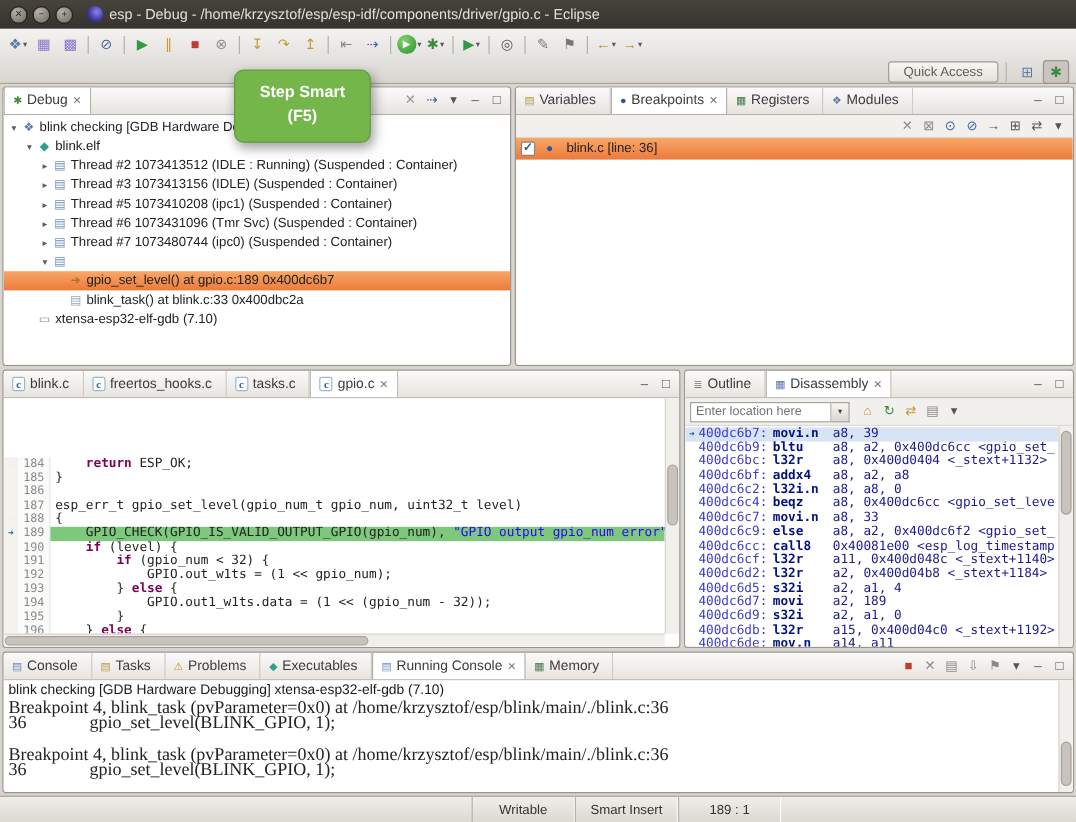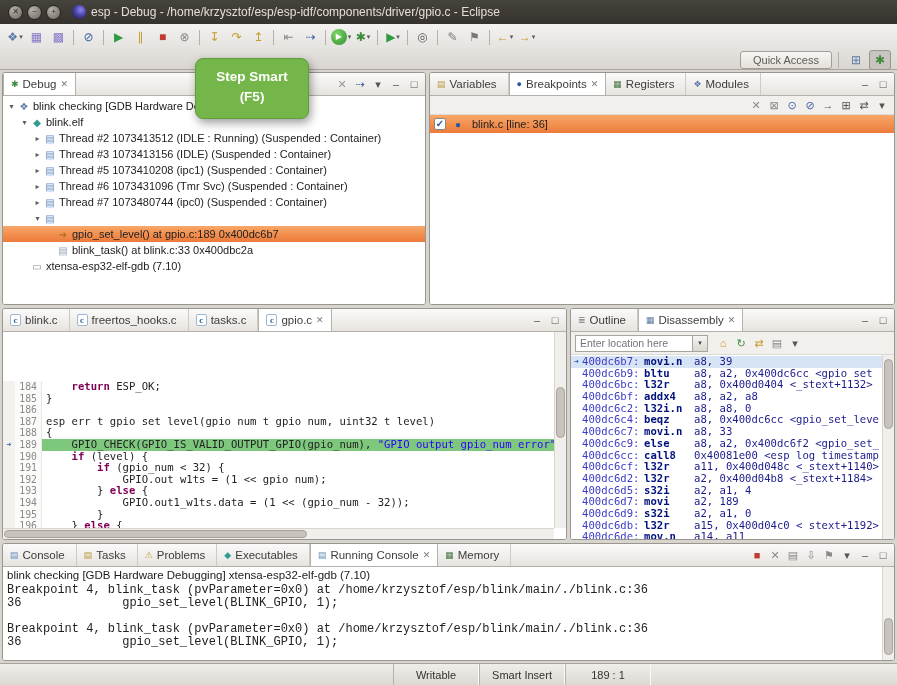--- a/index.html
+++ b/index.html
@@ -159,21 +159,21 @@
   .asm-row.current { background:#d6e4f6; }
   .asm-row .m { width:11px; flex:none; font-size:8px; color:#2b62ae; text-align:center; }
   .asm-row .addr { width:62px; flex:none; color:#3b3bc8; }
   .asm-row .ins { width:50px; flex:none; color:#00127d; font-weight:bold; }
   .asm-row .ops { flex:1; color:#1a1a8c; overflow:hidden; }
   .asm-body .vscroll { bottom:0; }
 
   
   .console-body { flex:1; position:relative; background:#fff; overflow:hidden; }
   .console-header { font-size:11.5px; color:#1a1a1a; padding:2px 4px 3px; white-space:nowrap; }
-  .console-lines { font-family:Liberation Mono, monospace; font-size:12px; line-height:13px; padding:0 4px; }
+  .console-lines { font-family:Liberation Serif, serif; font-size:15px; line-height:13px; padding:0 4px; }
   .console-line { white-space:pre; }
   .console-body .vscroll { bottom:0; }
 
   
   .statusbar {
     position:absolute; left:0; top:663px; width:897px; height:22px;
     background: linear-gradient(#f0eeea,#dcd8d2);
     border-top:1px solid #a9a49d;
     display:flex; align-items:center; font-size:11px; color:#333;
   }

